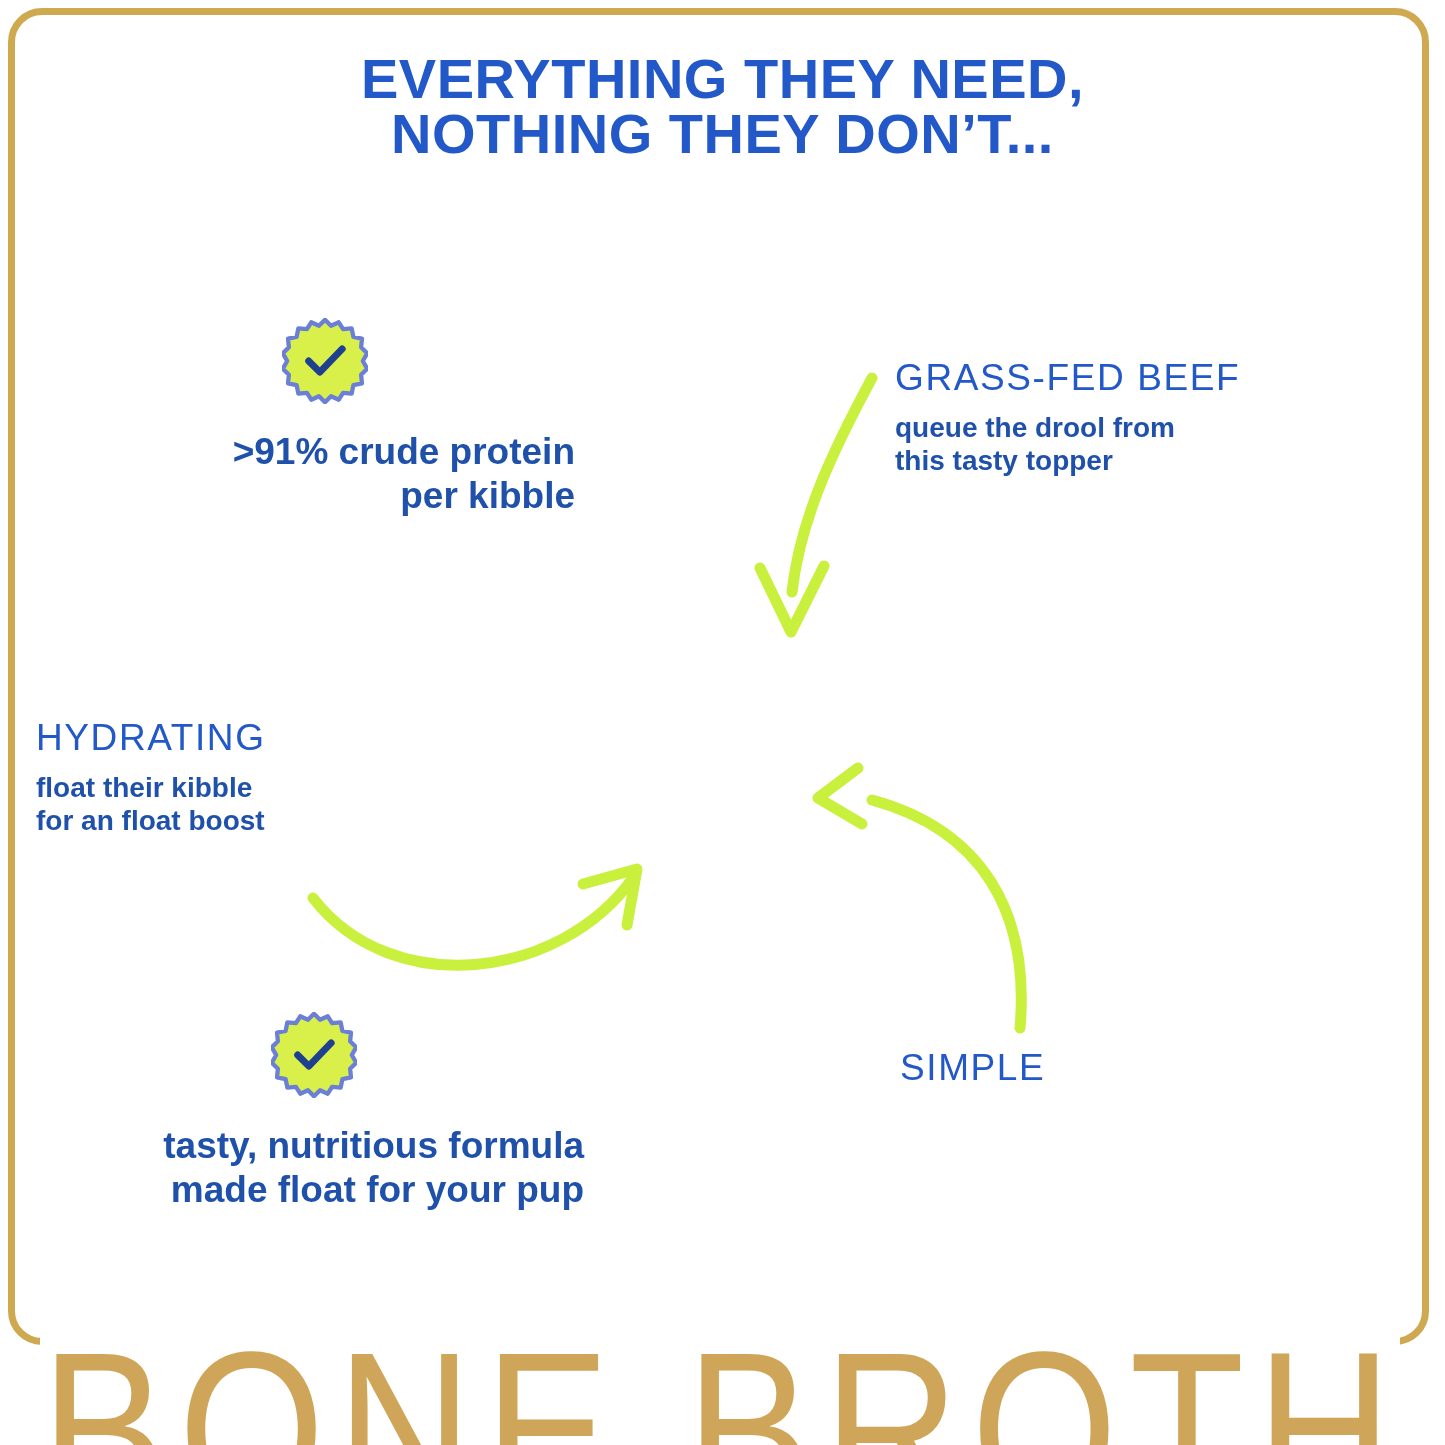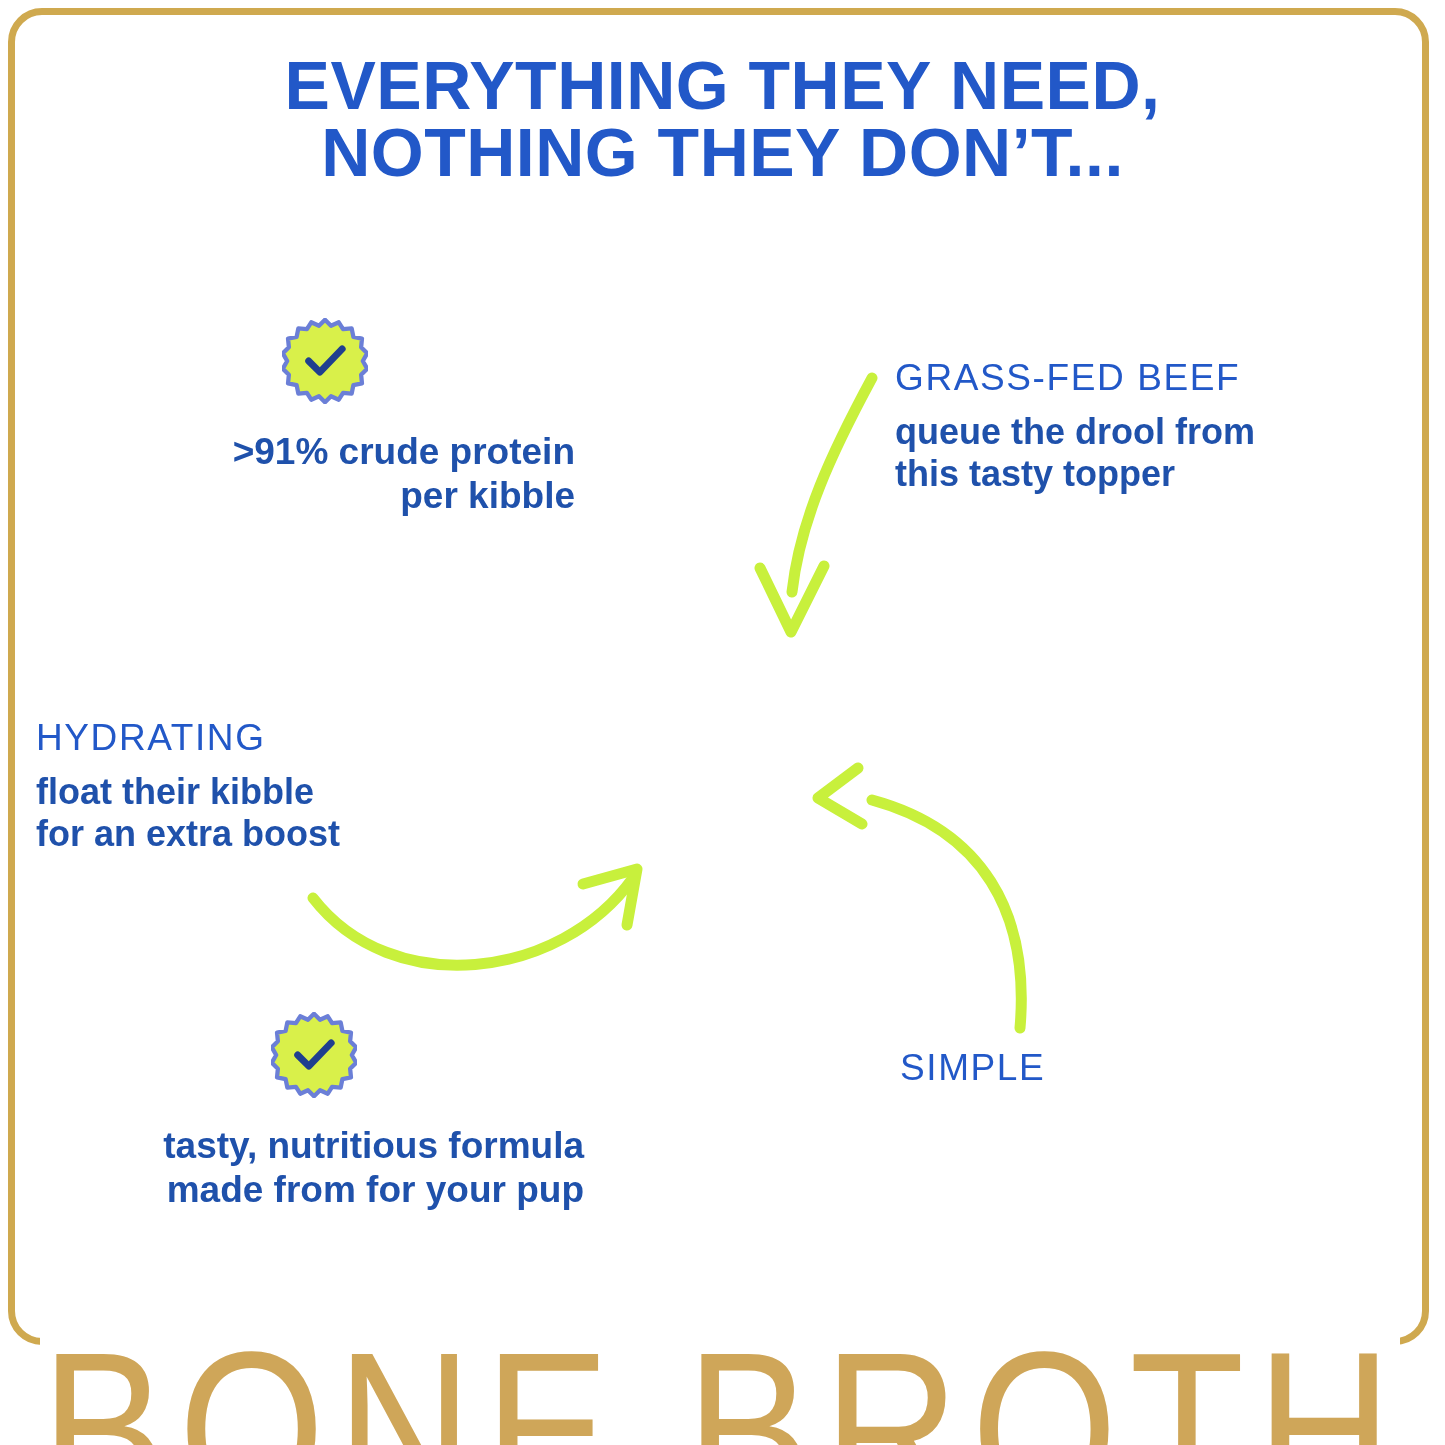--- a/index.html
+++ b/index.html
@@ -39,41 +39,41 @@
   }
 
   
   #headline {
     position: absolute;
     left: 0;
     top: 52px;
     width: 1445px;
     text-align: center;
     color: #2258c8;
-    font-size: 68px;
+    font-size: 56px;
     line-height: 0.98;
     font-weight: 700;
     letter-spacing: 0.5px;
     font-family: "Liberation Sans", sans-serif;
   }
   #headline .hl-line { display: block; white-space: nowrap; }
 
   
   .callout { position: absolute; }
   .callout .c-title {
     color: #2258c8;
     font-size: 37px;
     letter-spacing: 1.6px;
     font-weight: 400;
     line-height: 1.1;
     white-space: nowrap;
   }
   .callout .c-body {
     color: #1f51ab;
-    font-size: 36px;
+    font-size: 28px;
     font-weight: 700;
     line-height: 1.18;
     margin-top: 12px;
   }
   .callout .c-body .bl { display: block; white-space: nowrap; }
 
   
   .badge-callout { position: absolute; text-align: right; }
   .badge-callout .c-body {
     color: #1f51ab;
@@ -230,37 +230,37 @@
     <div class="badge-wrap">
       <svg width="86" height="86" viewBox="0 0 100 100">
         <g>
           <polygon points="50,2 57,9 66,5 71,13 81,12 83,22 93,24 92,34 99,41 94,50 99,59 92,66 93,76 83,78 81,88 71,87 66,95 57,91 50,98 43,91 34,95 29,87 19,88 17,78 7,76 8,66 1,59 6,50 1,41 8,34 7,24 17,22 19,12 29,13 34,5 43,9" fill="#d9f04a" stroke="#6b7fd7" stroke-width="5" stroke-linejoin="round"></polygon>
           <path d="M31,50 L44,63 L70,36" fill="none" stroke="#1f3f8f" stroke-width="8" stroke-linecap="round" stroke-linejoin="round"></path>
         </g>
       </svg>
     </div>
     <div class="c-body">
       <span class="bl">tasty, nutritious formula</span>
-      <span class="bl">made from for your pup</span>
+      <span class="bl">made float for your pup</span>
     </div>
   </div>
 
   <div class="callout" id="callout-beef">
     <div class="c-title">GRASS-FED BEEF</div>
     <div class="c-body">
       <span class="bl">queue the drool from</span>
       <span class="bl">this tasty topper</span>
     </div>
   </div>
 
   <div class="callout" id="callout-hydrating">
     <div class="c-title">HYDRATING</div>
     <div class="c-body">
       <span class="bl">float their kibble</span>
-      <span class="bl">for an extra boost</span>
+      <span class="bl">for an float boost</span>
     </div>
   </div>
 
   <div class="callout" id="callout-simple">
     <div class="c-title">SIMPLE</div>
   </div>
 
   <div id="frame-bottom-mask"></div>
 
   <div id="bottom-word">BONE BROTH</div>

